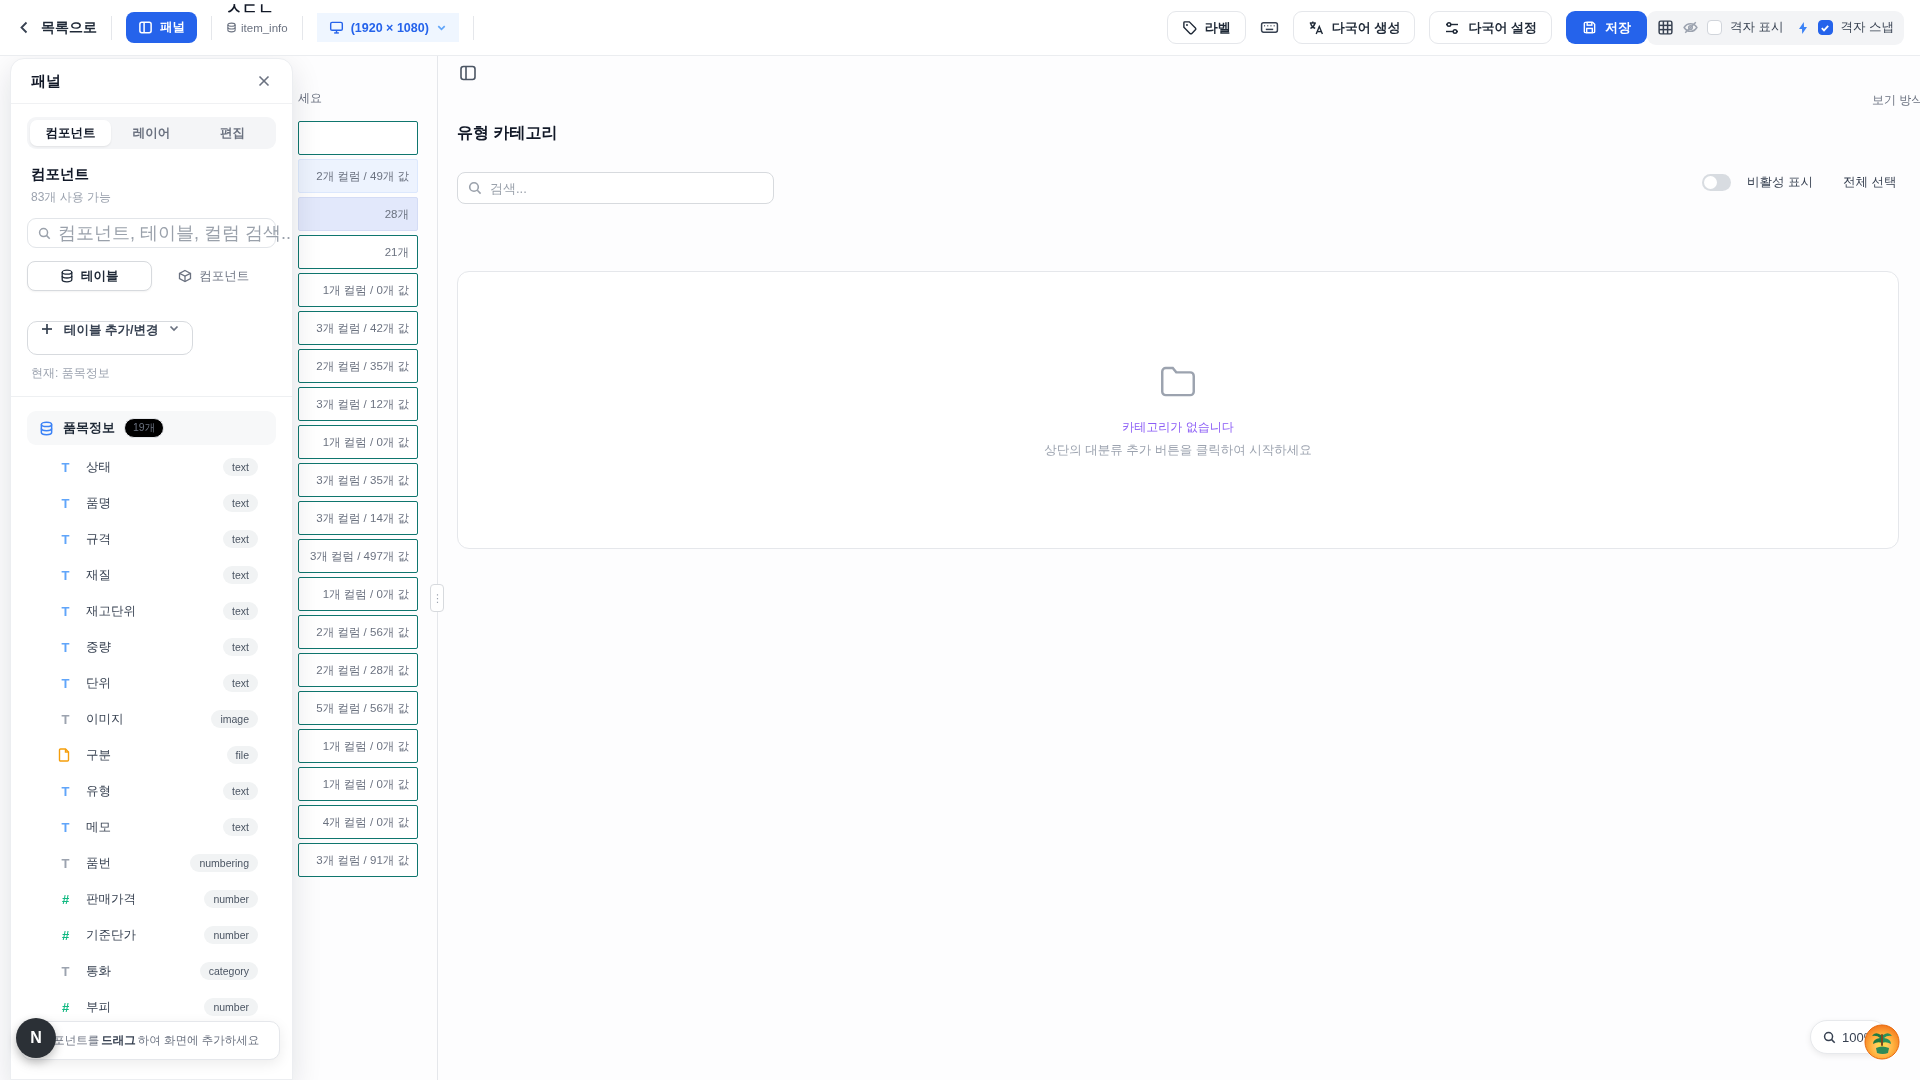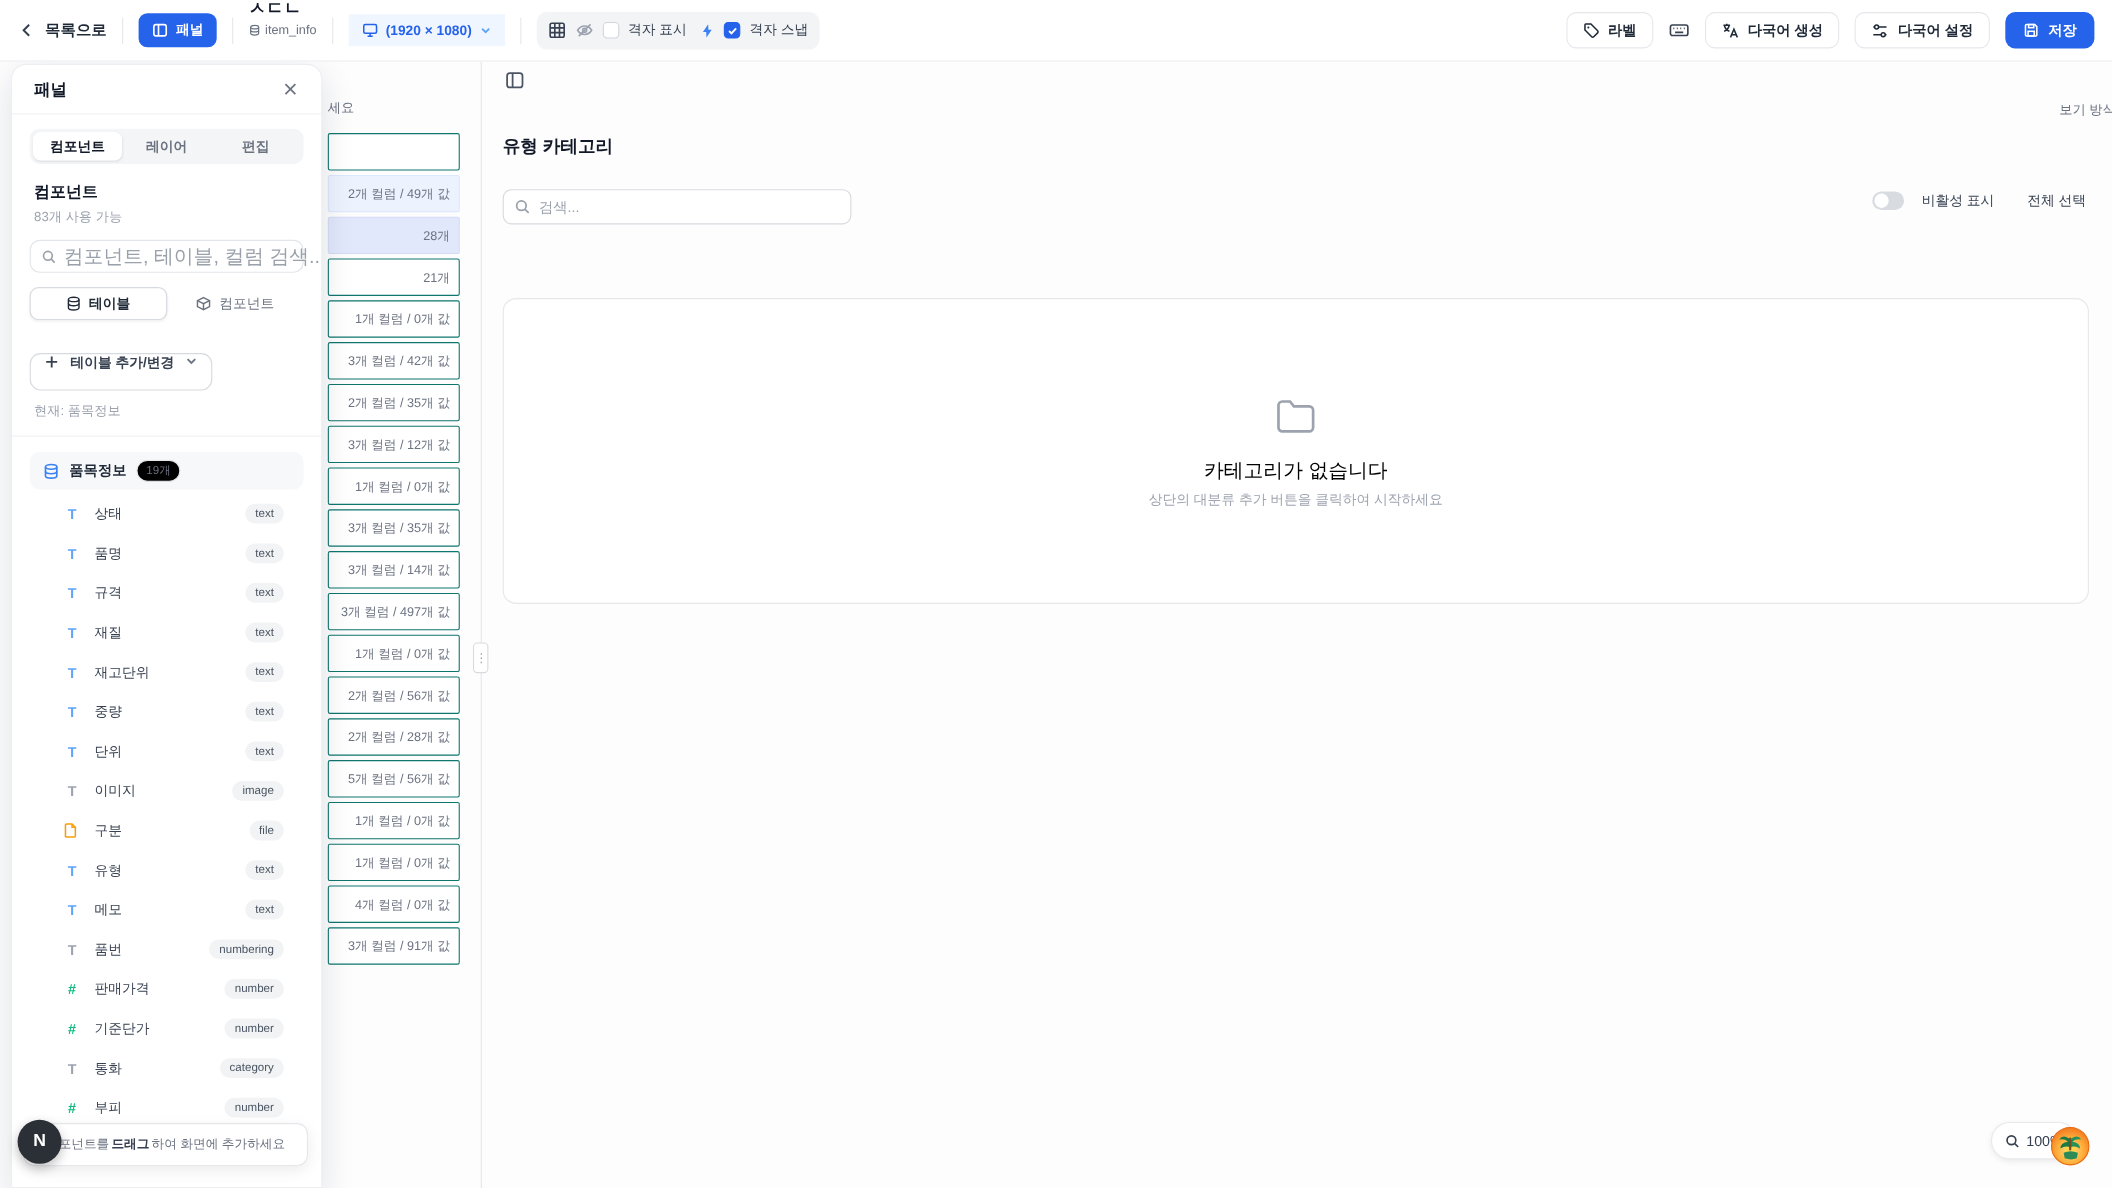--- a/index.html
+++ b/index.html
@@ -64,21 +64,21 @@
     font-family:"Liberation Sans",sans-serif; background:transparent; }
   #category-search input::placeholder { color:#9aa1ab; }
   #category-controls { position:absolute; left:1265px; top:74px; display:flex; align-items:center; gap:16px; white-space:nowrap; }
   .toggle { width:29px; height:17px; border-radius:9px; background:#d8dce1; position:relative; cursor:pointer; flex:none; }
   .toggle .knob { position:absolute; left:2px; top:2px; width:13px; height:13px; border-radius:50%; background:#fff; }
   .ctrl-label { font-size:12.5px; color:#374151; cursor:pointer; }
   #empty-box { position:absolute; left:20px; top:171px; width:1442px; height:278px; background:#fff;
     border:1px solid #e5e7eb; border-radius:12px; display:flex; flex-direction:column;
     align-items:center; justify-content:center; gap:6px; }
   #empty-folder { color:#9ca3af; margin-bottom:10px; }
-  #empty-title { font-size:18px; color:#000000; }
+  #empty-title { font-size:12px; color:#8b5cf6; }
   #empty-sub { font-size:12.5px; color:#9ca3af; }
 
   
   #zoom-pill { position:absolute; left:1810px; top:964px; height:34px; background:#fff; border:1px solid #e7e9ec;
     border-radius:17px; box-shadow:0 2px 6px rgba(0,0,0,.08); display:flex; align-items:center; gap:6px;
     padding:0 12px; font-size:13px; color:#374151; z-index:7; }
   #beach-badge { position:absolute; left:1862px; top:966px; z-index:8; cursor:pointer; }
 
   
   #panel { position:absolute; left:10px; top:58px; width:283px; height:1022px; background:#fff;
@@ -317,46 +317,20 @@
           <line x1="5.5" y1="13.8" x2="10.5" y2="13.8"></line>
           <line x1="8" y1="11" x2="8" y2="13.8"></line>
       </svg>
       <span>(1920 × 1080)</span>
       <svg width="11" height="11" viewBox="0 0 12 12" fill="none" stroke="#60a5fa" stroke-width="1.8">
         <path d="M2.5 4.5 L6 8 L9.5 4.5"></path>
       </svg>
     </button>
     <span class="tb-divider"></span>
 
-    <div id="grid-group">
-      <svg width="17" height="17" viewBox="0 0 16 16" fill="none" stroke="#374151" stroke-width="1.4">
-        <rect x="2" y="2" width="12" height="12" rx="1.5"></rect>
-          <line x1="6" y1="2" x2="6" y2="14"></line>
-          <line x1="10" y1="2" x2="10" y2="14"></line>
-          <line x1="2" y1="6" x2="14" y2="6"></line>
-          <line x1="2" y1="10" x2="14" y2="10"></line>
-      </svg>
-      <svg width="17" height="17" viewBox="0 0 16 16" fill="none" stroke="#9ca3af" stroke-width="1.4">
-        <path d="M2 8 s2.2-3.6 6-3.6 S14 8 14 8 s-2.2 3.6-6 3.6 S2 8 2 8z"></path>
-          <circle cx="8" cy="8" r="1.7"></circle>
-          <line x1="3" y1="13" x2="13" y2="3"></line>
-      </svg>
-      <span class="checkbox"></span>
-      <span class="gg-label">격자 표시</span>
-      <svg width="14" height="14" viewBox="0 0 14 14" fill="#3b82f6" style="margin-left:4px;">
-        <path d="M7.8 1 L3 8 h3 L6.2 13 L11 6 H8 z"></path>
-      </svg>
-      <span class="checkbox checked">
-        <svg width="10" height="10" viewBox="0 0 10 10" fill="none" stroke="#fff" stroke-width="1.8">
-            <path d="M1.8 5.2 L4 7.4 L8.2 2.8"></path>
-          </svg>
-      </span>
-      <span class="gg-label">격자 스냅</span>
-    </div>
-
     <div id="topbar-right">
       <button class="tb-btn">
         <svg width="15" height="15" viewBox="0 0 16 16" fill="none" stroke="#1f2937" stroke-width="1.5">
           <path d="M2 2.8 v5 l6.5 6.5 a1.4 1.4 0 0 0 2 0 l3.8-3.8 a1.4 1.4 0 0 0 0-2 L7.8 2 H2.8 a.8.8 0 0 0-.8.8z"></path>
             <circle cx="5.3" cy="5.3" r="1" fill="#1f2937" stroke="none"></circle>
         </svg>
         <span>라벨</span>
       </button>
       <button class="tb-iconbtn">
         <svg width="19" height="19" viewBox="0 0 18 18" fill="none" stroke="#374151" stroke-width="1.4">
@@ -392,20 +366,46 @@
       </button>
       <button id="save-btn">
         <svg width="15" height="15" viewBox="0 0 16 16" fill="none" stroke="#fff" stroke-width="1.5">
           <path d="M2.5 3.5 a1 1 0 0 1 1-1 h8 l2 2 v8 a1 1 0 0 1-1 1 h-9 a1 1 0 0 1-1-1 z"></path>
           <rect x="5" y="9" width="6" height="4.5"></rect>
             <rect x="5.5" y="2.5" width="5" height="3"></rect>
         </svg>
         <span>저장</span>
       </button>
     </div>
+
+    <div id="grid-group">
+      <svg width="17" height="17" viewBox="0 0 16 16" fill="none" stroke="#374151" stroke-width="1.4">
+        <rect x="2" y="2" width="12" height="12" rx="1.5"></rect>
+          <line x1="6" y1="2" x2="6" y2="14"></line>
+          <line x1="10" y1="2" x2="10" y2="14"></line>
+          <line x1="2" y1="6" x2="14" y2="6"></line>
+          <line x1="2" y1="10" x2="14" y2="10"></line>
+      </svg>
+      <svg width="17" height="17" viewBox="0 0 16 16" fill="none" stroke="#9ca3af" stroke-width="1.4">
+        <path d="M2 8 s2.2-3.6 6-3.6 S14 8 14 8 s-2.2 3.6-6 3.6 S2 8 2 8z"></path>
+          <circle cx="8" cy="8" r="1.7"></circle>
+          <line x1="3" y1="13" x2="13" y2="3"></line>
+      </svg>
+      <span class="checkbox"></span>
+      <span class="gg-label">격자 표시</span>
+      <svg width="14" height="14" viewBox="0 0 14 14" fill="#3b82f6" style="margin-left:4px;">
+        <path d="M7.8 1 L3 8 h3 L6.2 13 L11 6 H8 z"></path>
+      </svg>
+      <span class="checkbox checked">
+        <svg width="10" height="10" viewBox="0 0 10 10" fill="none" stroke="#fff" stroke-width="1.8">
+            <path d="M1.8 5.2 L4 7.4 L8.2 2.8"></path>
+          </svg>
+      </span>
+      <span class="gg-label">격자 스냅</span>
+    </div>
   </div>
 
   <div id="panel">
     <div id="panel-header">
       <span id="panel-title">패널</span>
       <span id="panel-close">
         <svg width="16" height="16" viewBox="0 0 16 16" fill="none" stroke="currentColor" stroke-width="1.6">
           <line x1="3.5" y1="3.5" x2="12.5" y2="12.5"></line>
             <line x1="12.5" y1="3.5" x2="3.5" y2="12.5"></line>
         </svg>

